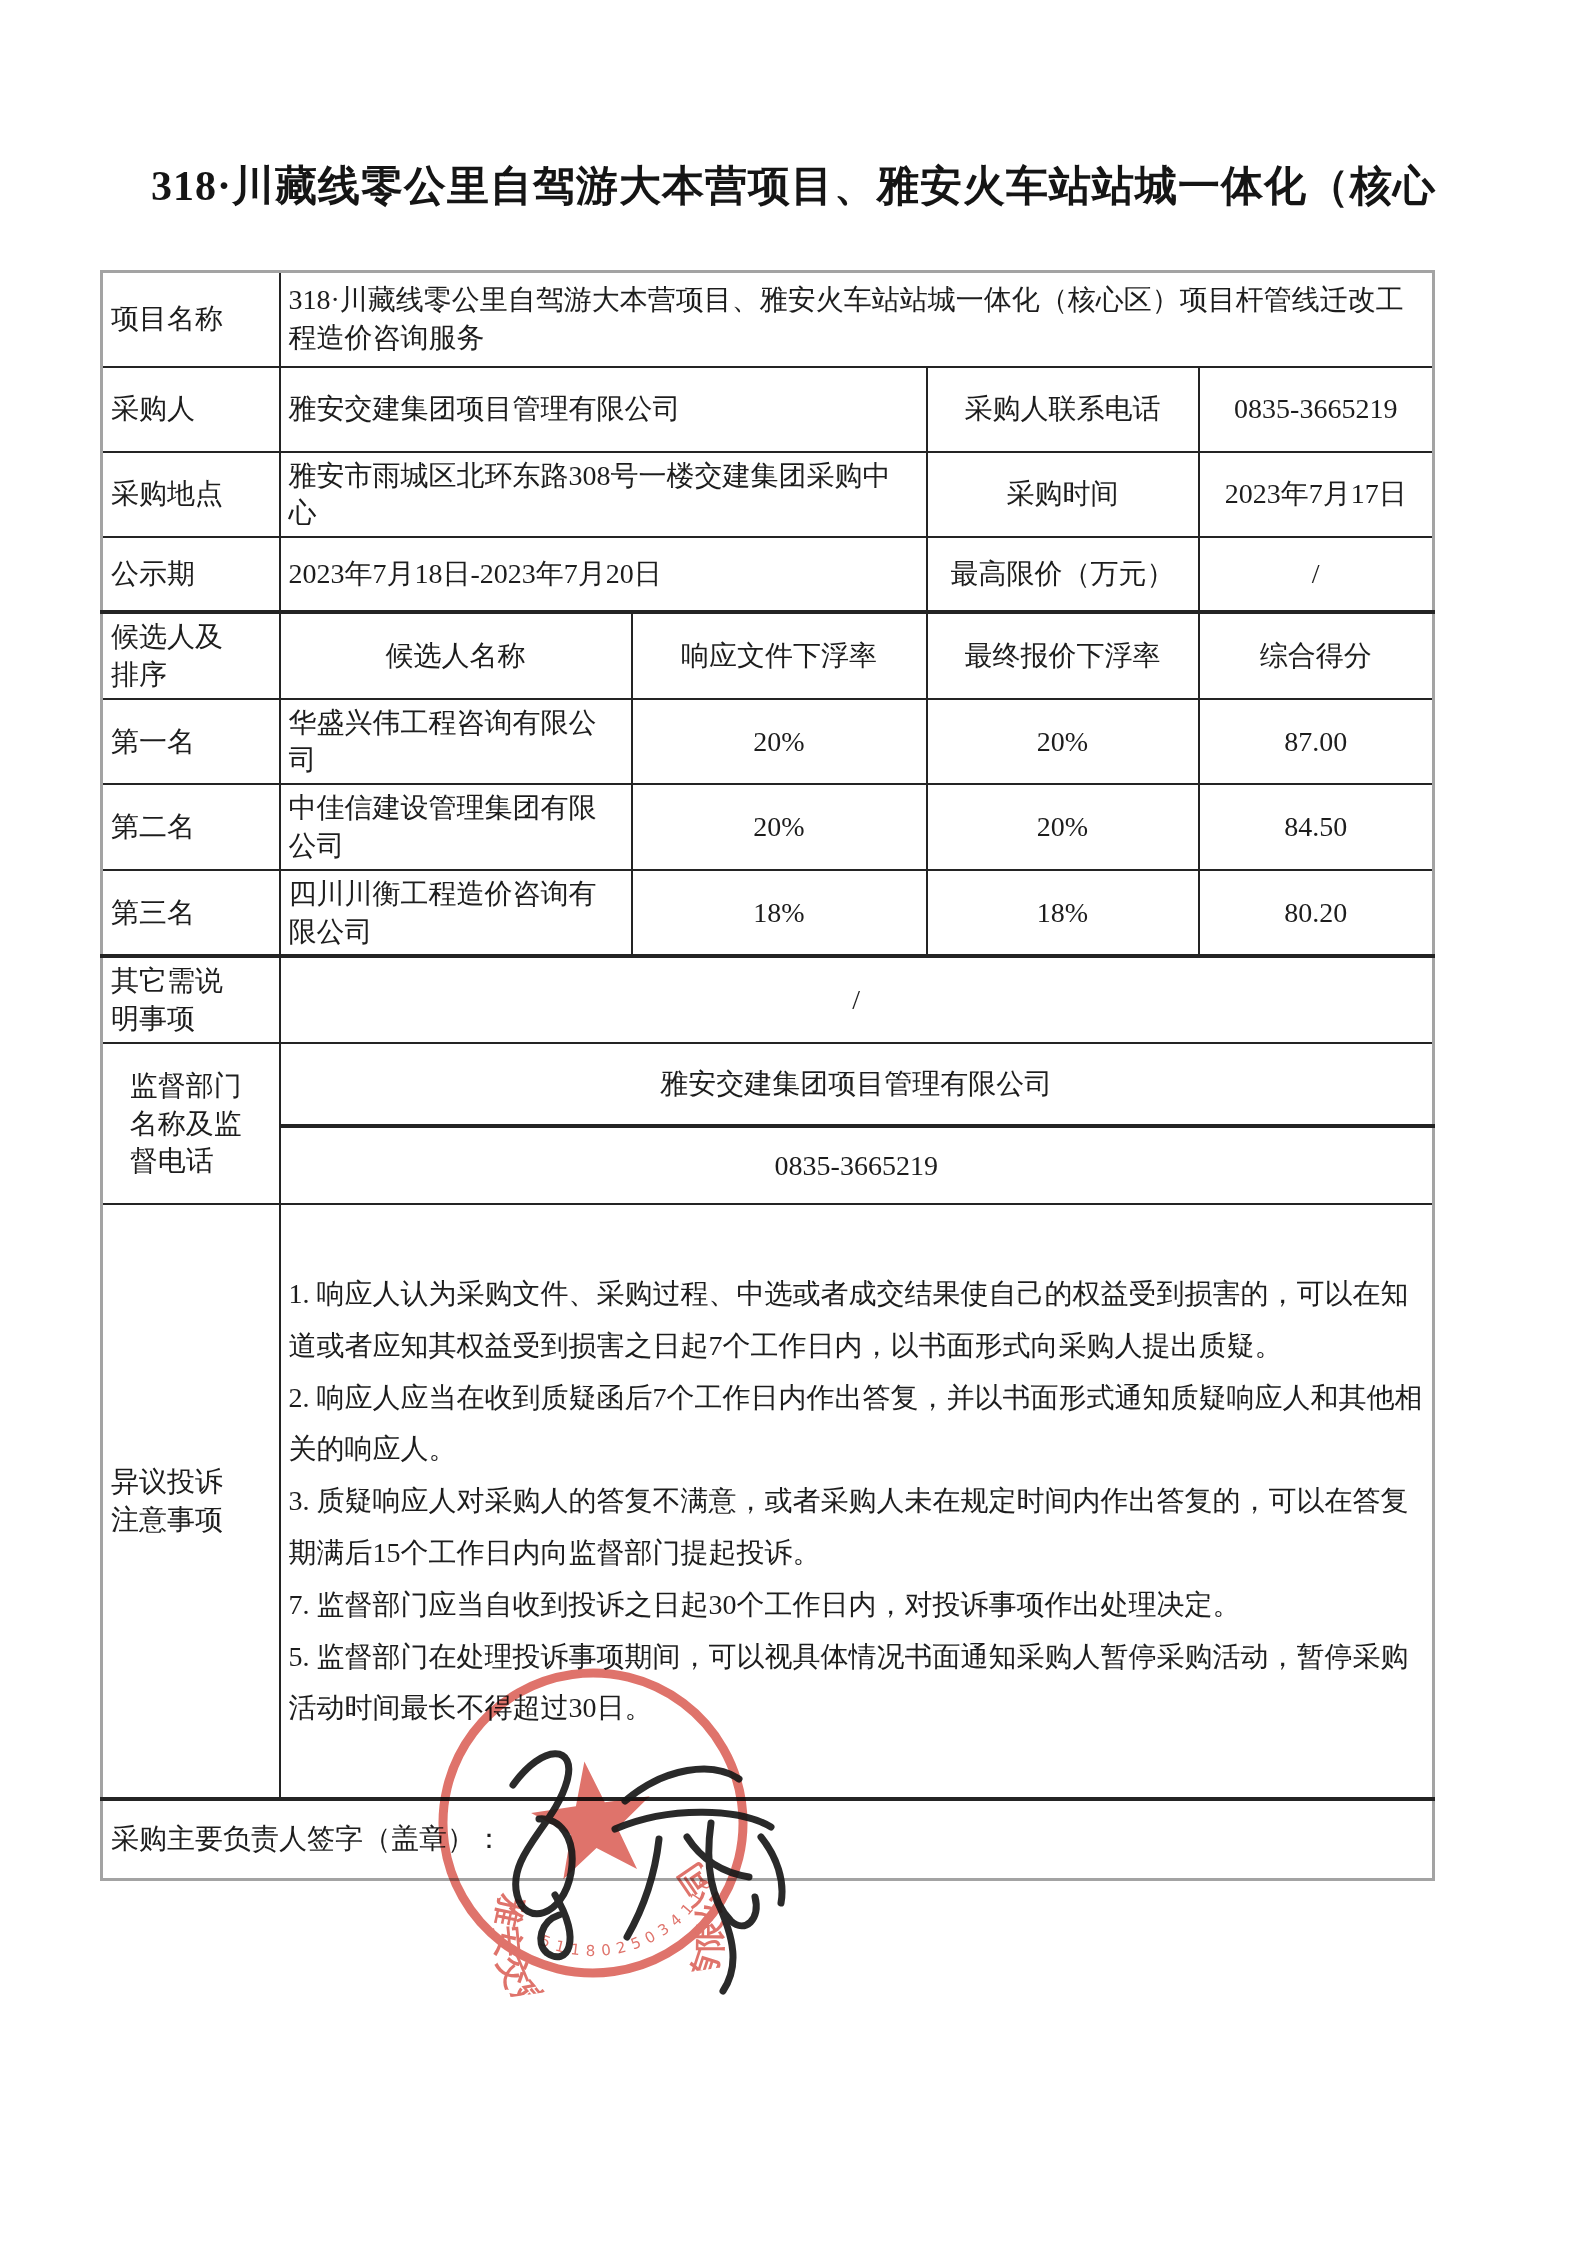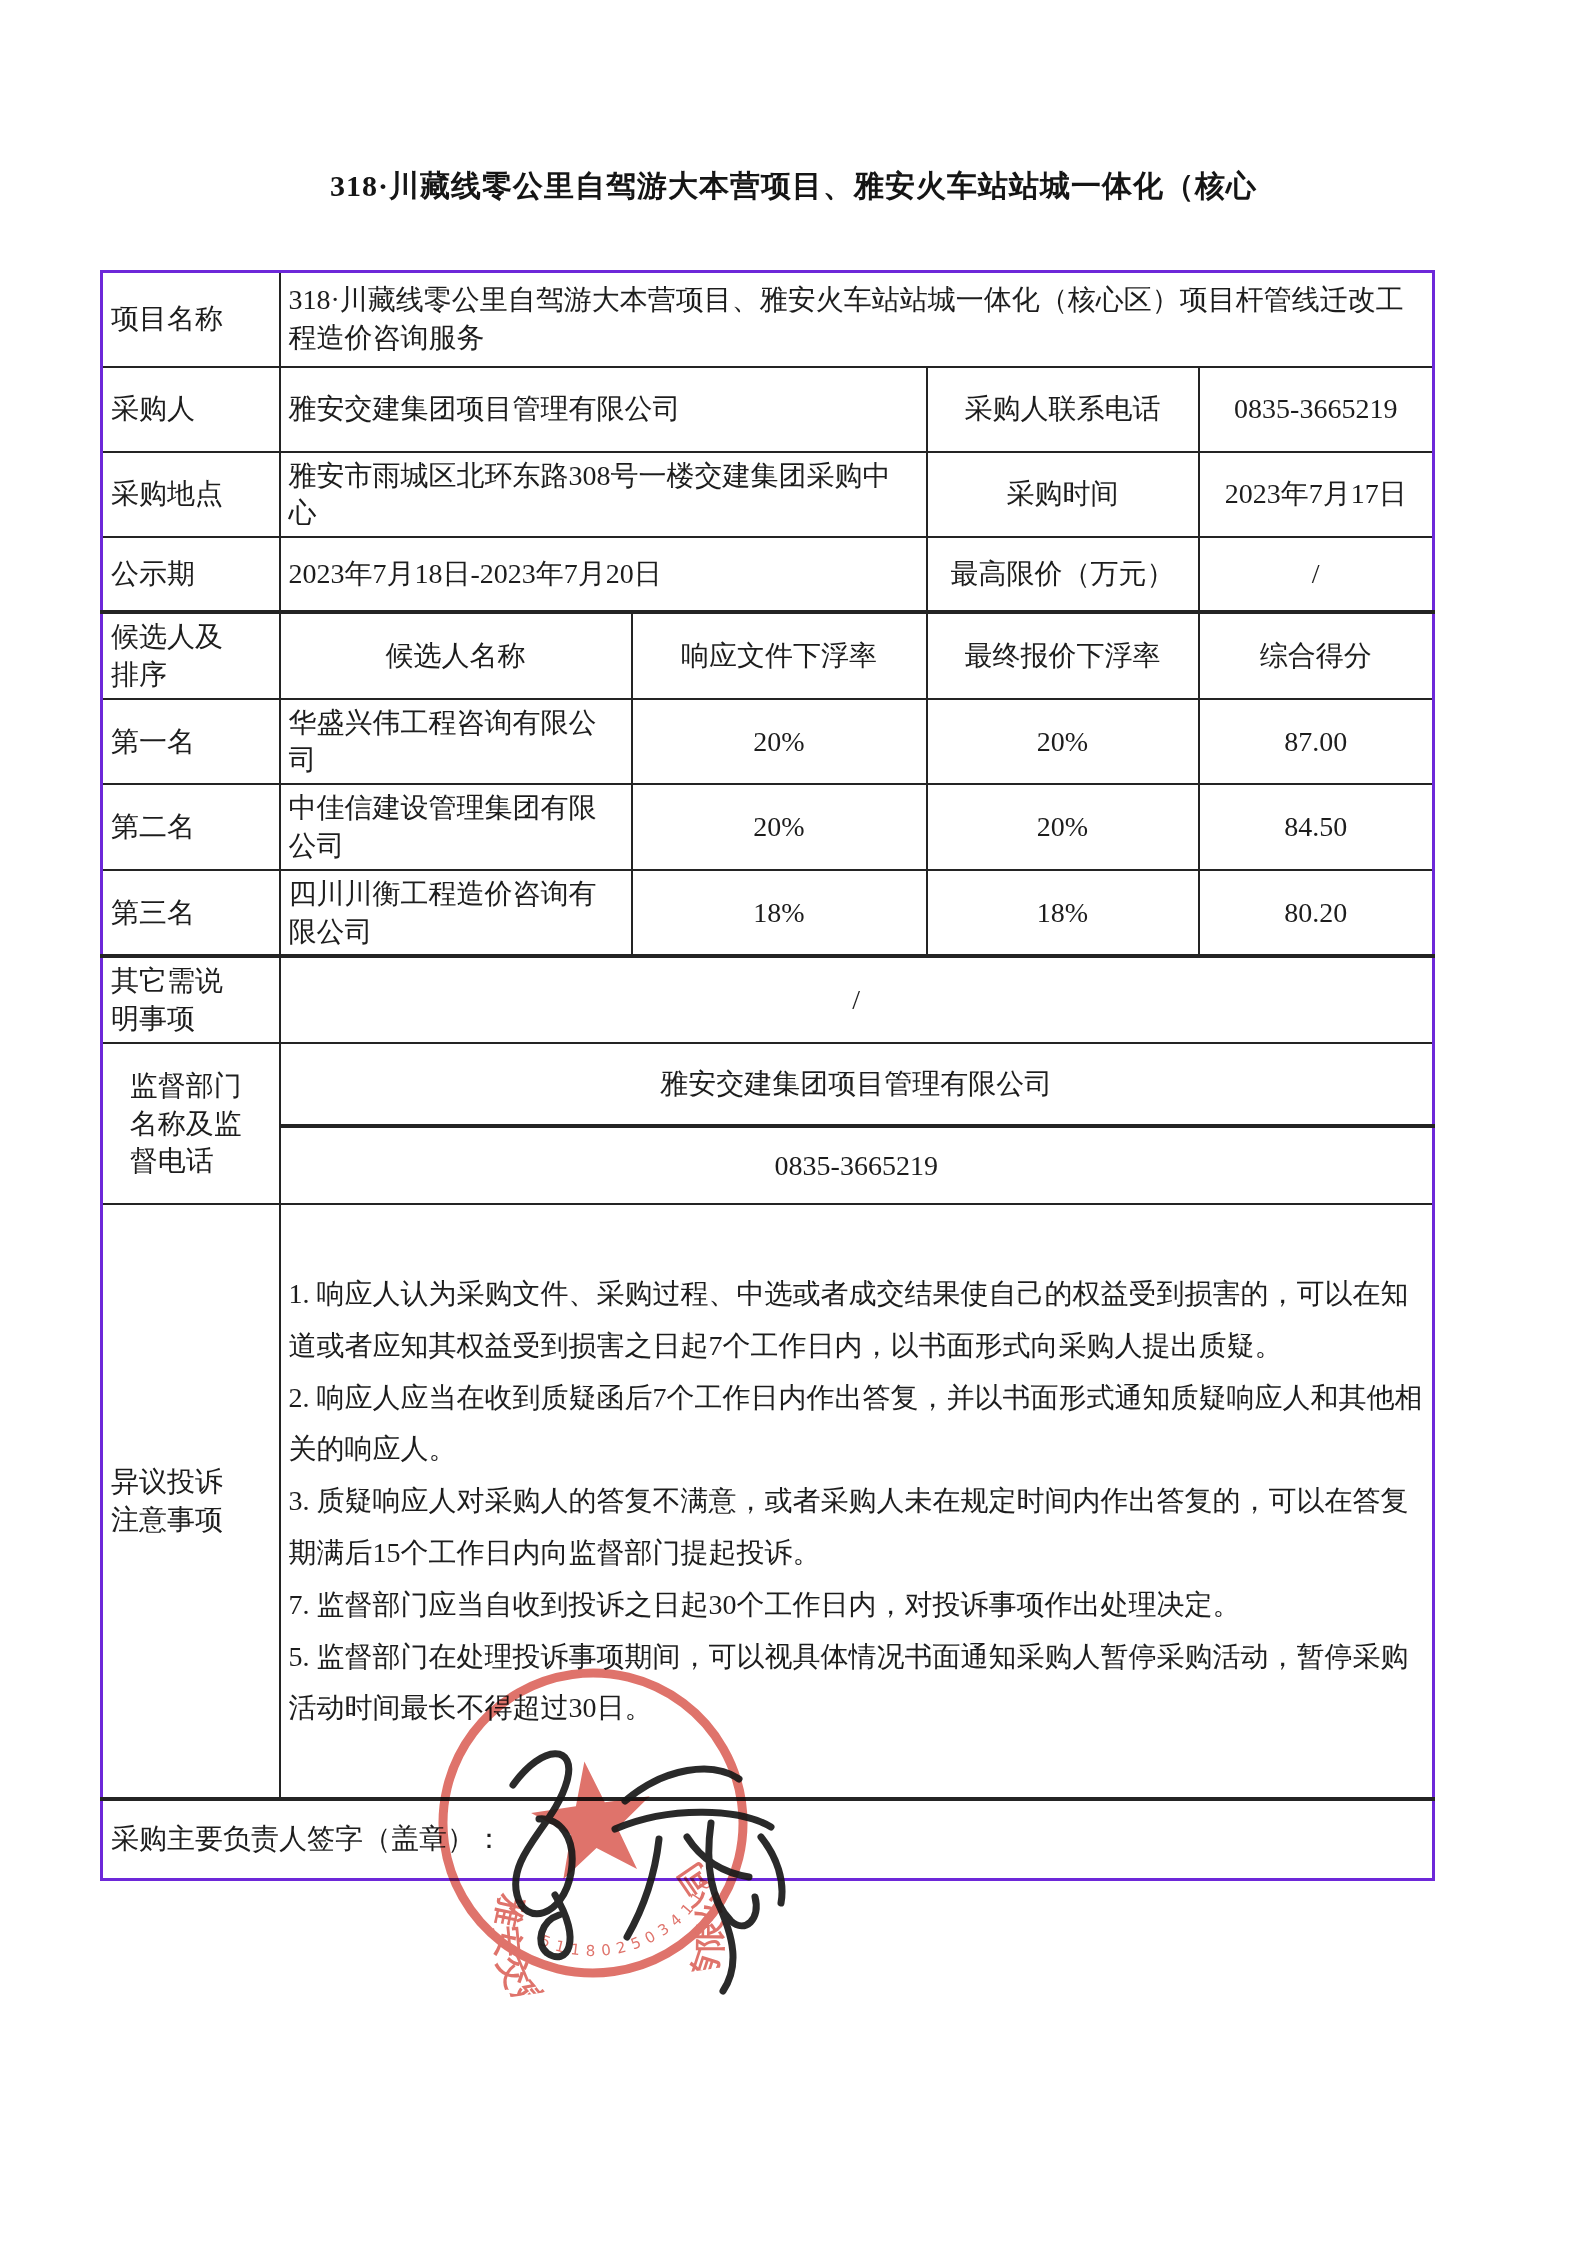--- a/index.html
+++ b/index.html
@@ -8,37 +8,37 @@
     width:1587px;height:2244px;
     margin:0 auto;
     background:#ffffff;
     font-family:"Liberation Serif","DejaVu Serif",serif;
     color:#1d1d1d;
     overflow:hidden;
   }
   
   .doc-title{
     position:absolute;top:158px;left:60px;right:60px;
-    text-align:center;font-weight:bold;font-size:30px;line-height:56px;
+    text-align:center;font-weight:bold;font-size:42px;line-height:56px;
     letter-spacing:1px;color:#151515;
   }
   
   table.main{
     position:absolute;left:100px;top:270px;
     width:1332px;table-layout:fixed;
     border-collapse:collapse;
     font-size:28px;line-height:1.35;color:#1d1d1d;
   }
   table.main td{
     border:2px solid #242424;
     padding:4px 8px;
     vertical-align:middle;
     overflow:hidden;
   }
-  table.main{border:3px solid #6d28d9;}
+  table.main{border:3px solid #a3a3a3;}
   td.lab{ text-align:left; }
   td.val-left{ text-align:left; }
   td.center{ text-align:center; }
   .narrow{display:inline-block;max-width:122px;text-align:left;}
   .loc-wrap{display:inline-block;max-width:615px;text-align:left;}
   tr.thick-top td{border-top-width:4px;}
   
   td.objection-cell{vertical-align:middle;}
   .obj-item{font-size:28px;line-height:1.85;text-align:left;}
   

